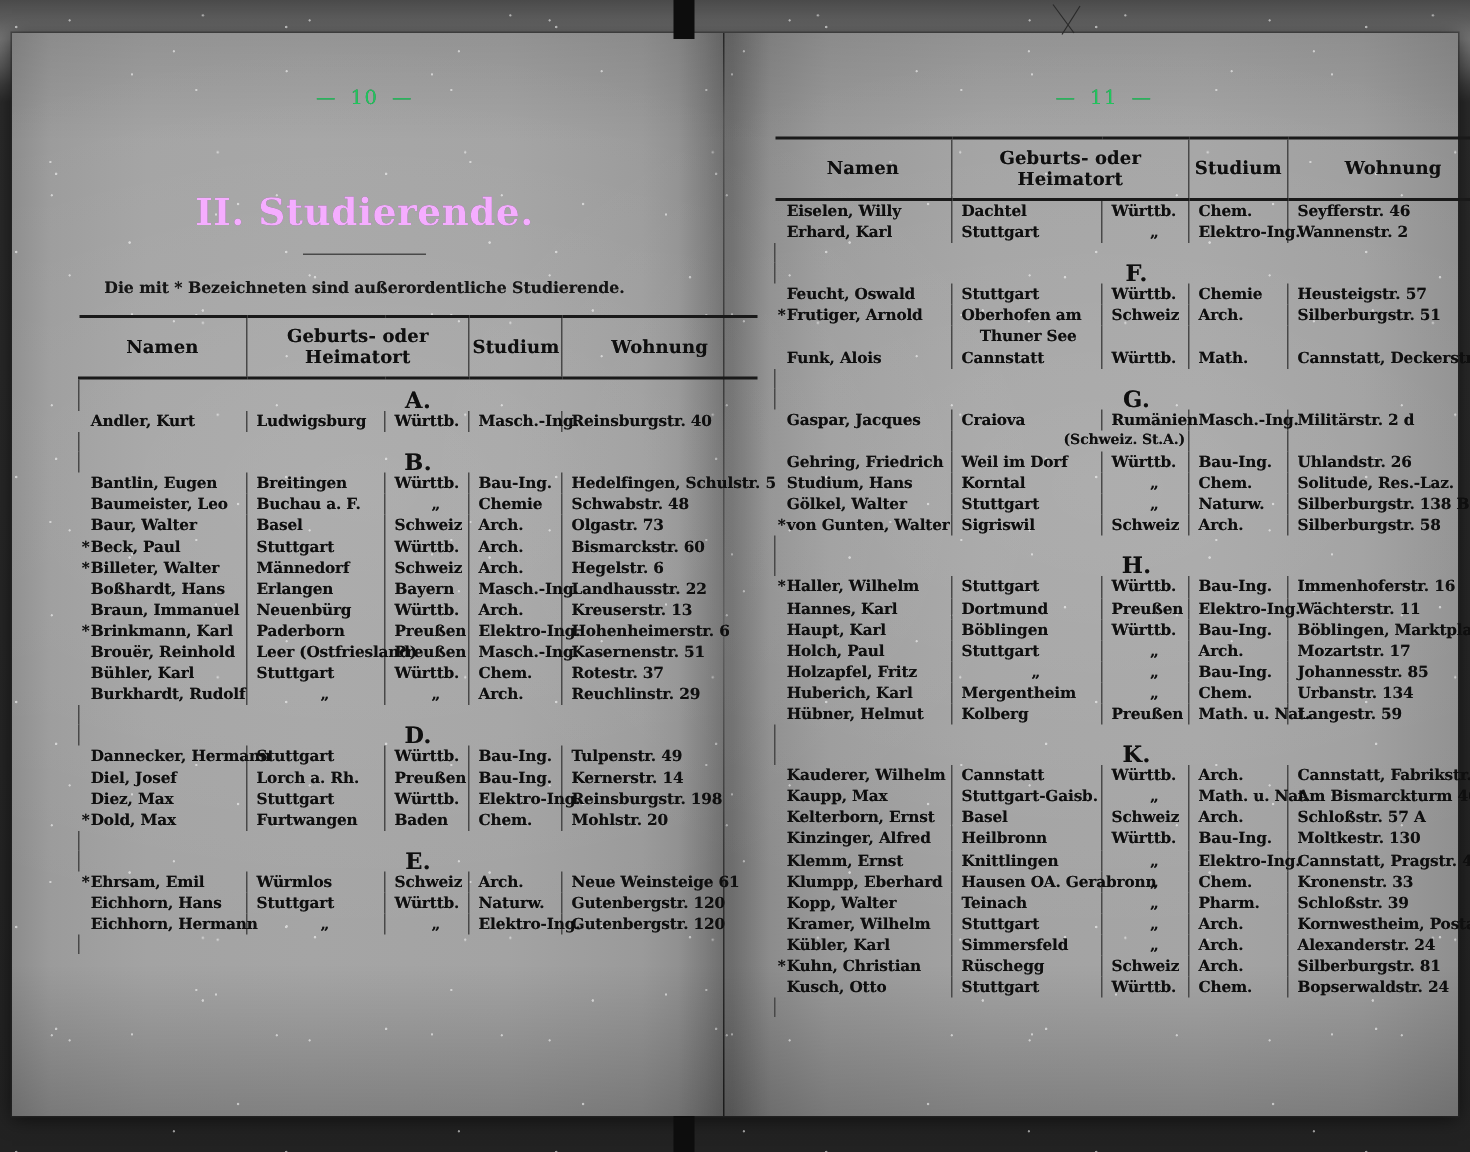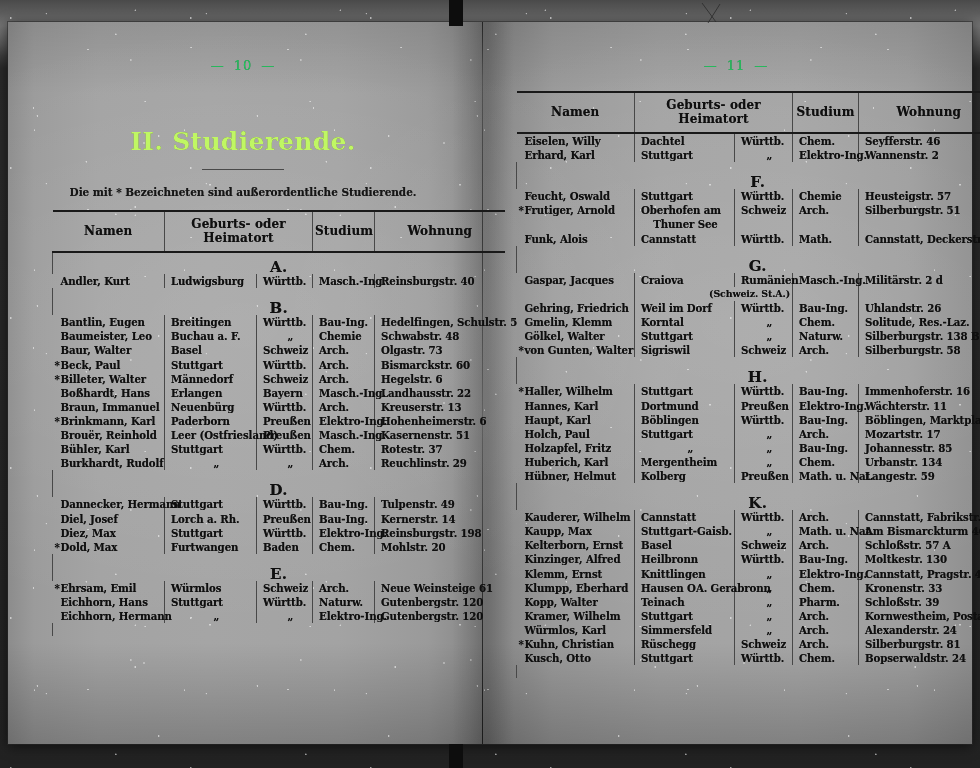--- a/index.html
+++ b/index.html
@@ -162,21 +162,21 @@
     font-weight: 700;
     letter-spacing: -0.1px;
   }
 
   .section-title {
     text-align: center;
     font-size: 25px;
     font-weight: 700;
     margin-top: 54px;
     letter-spacing: 0.3px;
-    color: #bef264;
+    color: #f0abfc;
   }
   .rule-short {
     width: 82px;
     height: 1px;
     background: #3b3b3b;
     margin: 13px auto 0 auto;
     opacity: .85;
   }
   .subtitle {
     text-align: center;
@@ -570,21 +570,21 @@
             <td class=""><span class="cellpad row-line"></span></td>
           </tr>
           <tr>
             <td class="c-name"><span class="cellpad row-line nm"><span class="nostar"></span><span>Gehring, Friedrich</span></span></td>
             <td class=""><span class="cellpad row-line">Weil im Dorf</span></td>
             <td class=""><span class="cellpad row-line">Württb.</span></td>
             <td class=""><span class="cellpad row-line">Bau-Ing.</span></td>
             <td class=""><span class="cellpad row-line">Uhlandstr. 26</span></td>
           </tr>
           <tr>
-            <td class="c-name"><span class="cellpad row-line nm"><span class="nostar"></span><span>Gmelin, Klemm</span></span></td>
+            <td class="c-name"><span class="cellpad row-line nm"><span class="nostar"></span><span>Studium, Hans</span></span></td>
             <td class=""><span class="cellpad row-line">Korntal</span></td>
             <td class=""><span class="cellpad row-line ditto">„</span></td>
             <td class=""><span class="cellpad row-line">Chem.</span></td>
             <td class=""><span class="cellpad row-line">Solitude, Res.-Laz.</span></td>
           </tr>
           <tr>
             <td class="c-name"><span class="cellpad row-line nm"><span class="nostar"></span><span>Gölkel, Walter</span></span></td>
             <td class=""><span class="cellpad row-line">Stuttgart</span></td>
             <td class=""><span class="cellpad row-line ditto">„</span></td>
             <td class=""><span class="cellpad row-line">Naturw.</span></td>
@@ -708,21 +708,21 @@
             <td class=""><span class="cellpad row-line">Schloßstr. 39</span></td>
           </tr>
           <tr>
             <td class="c-name"><span class="cellpad row-line nm"><span class="nostar"></span><span>Kramer, Wilhelm</span></span></td>
             <td class=""><span class="cellpad row-line">Stuttgart</span></td>
             <td class=""><span class="cellpad row-line ditto">„</span></td>
             <td class=""><span class="cellpad row-line">Arch.</span></td>
             <td class=""><span class="cellpad row-line">Kornwestheim, Postamt</span></td>
           </tr>
           <tr>
-            <td class="c-name"><span class="cellpad row-line nm"><span class="nostar"></span><span>Würmlos, Karl</span></span></td>
+            <td class="c-name"><span class="cellpad row-line nm"><span class="nostar"></span><span>Kübler, Karl</span></span></td>
             <td class=""><span class="cellpad row-line">Simmersfeld</span></td>
             <td class=""><span class="cellpad row-line ditto">„</span></td>
             <td class=""><span class="cellpad row-line">Arch.</span></td>
             <td class=""><span class="cellpad row-line">Alexanderstr. 24</span></td>
           </tr>
           <tr>
             <td class="c-name"><span class="cellpad row-line nm"><span class="star">*</span><span>Kuhn, Christian</span></span></td>
             <td class=""><span class="cellpad row-line">Rüschegg</span></td>
             <td class=""><span class="cellpad row-line">Schweiz</span></td>
             <td class=""><span class="cellpad row-line">Arch.</span></td>

